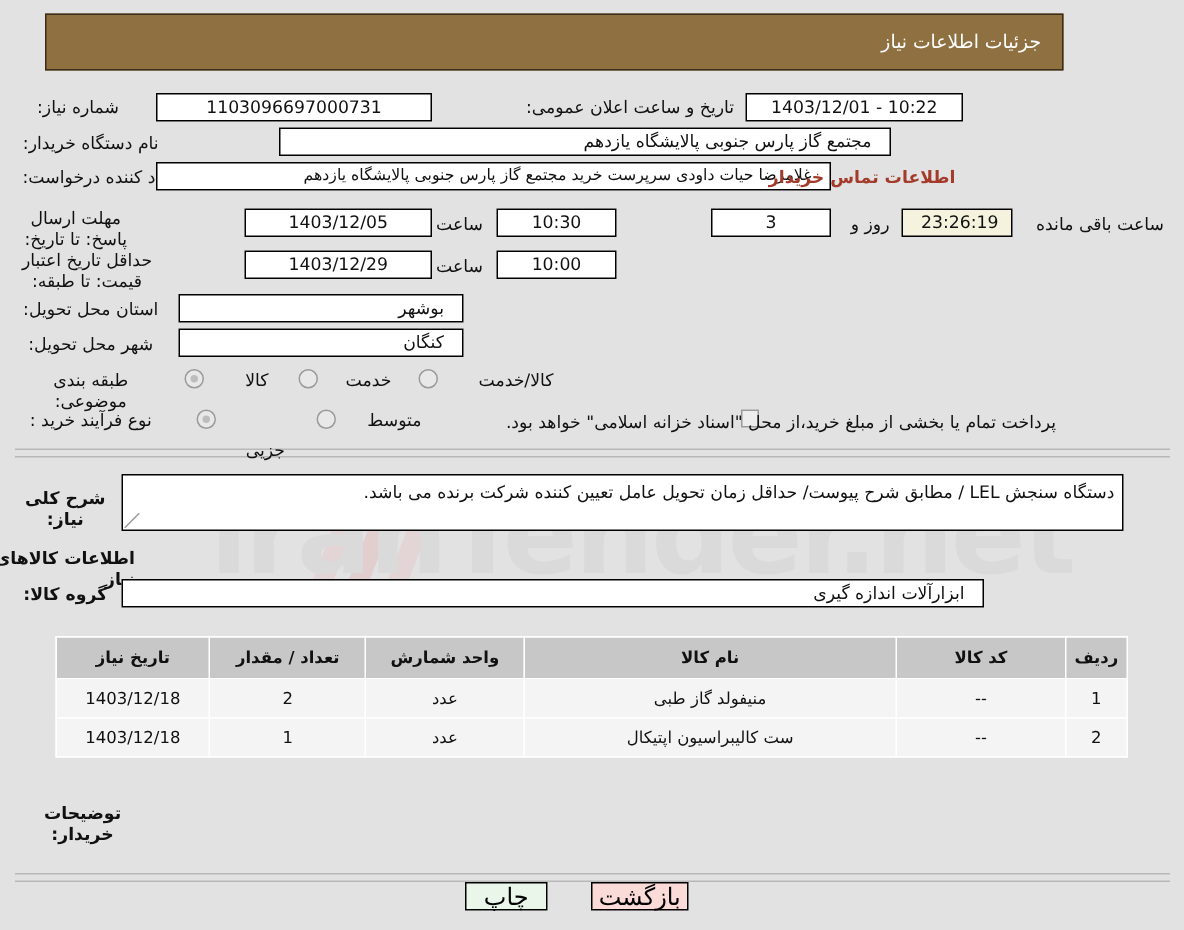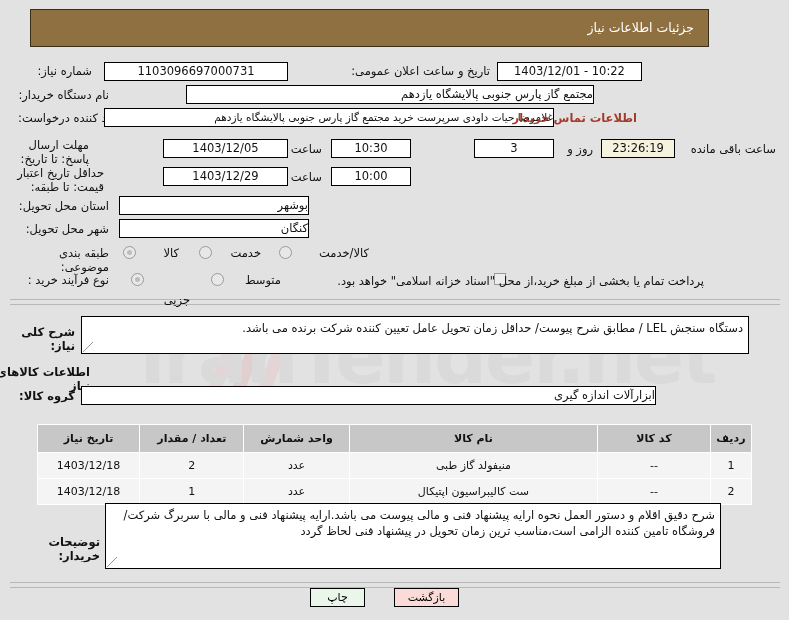--- a/index.html
+++ b/index.html
@@ -66,34 +66,34 @@
     left: 10px; width: 770px;
     height: 0; border-top: 1px solid #b8b8b8;
     z-index: 1;
   }
 
   
   .lbl {
     position: absolute;
     font-size: 11.5px;
     color: #111;
-    text-align: right;
+    text-align: center;
     line-height: 14px;
     z-index: 3;
   }
   .lbl.bold { font-weight: bold; }
   .fld {
     position: absolute;
     background: #ffffff;
     border: 1px solid #000000;
     font-size: 11.5px;
     color: #111;
     height: 19px;
     line-height: 17px;
-    padding: 0 0;
+    padding: 0 12px;
     z-index: 3;
     white-space: nowrap;
     overflow: hidden;
   }
   .fld.right  { text-align: right; }
   .fld.num { direction: ltr; text-align: center; font-family: "DejaVu Sans", sans-serif; }
   .fld.cream { background: #f5f2dd; }
   .plaintxt {
     position: absolute;
     font-size: 11.5px;
@@ -182,21 +182,21 @@
     text-align: center;
     font-size: 11px;
   }
   #goods-table td.num { direction: ltr; }
 
   
   .btn {
     position: absolute;
     height: 19px;
     border: 1px solid #000;
-    font-size: 11px;
+    font-size: 16px;
     line-height: 17px;
     text-align: center;
     z-index: 4;
     cursor: pointer;
   }
   .btn.print { background: #eaf6ea; }
   .btn.back  { background: #fadbd8; }
 </style>
 </head>
 <body>
@@ -306,26 +306,20 @@
         <td>--</td>
         <td>ست کالیبراسیون اپتیکال</td>
         <td>عدد</td>
         <td class="num">1</td>
         <td class="num">1403/12/18</td>
       </tr>
     </tbody>
   </table>
 
   <div class="lbl bold" style="right:689px; top:535px; width:90px;">توضیحات خریدار:</div>
-  <div class="tarea" style="right:68px; top:503px; width:616px; height:66px;">
-    <span>شرح دقیق اقلام و دستور العمل نحوه ارایه پیشنهاد فنی و مالی پیوست می باشد.ارایه پیشنهاد فنی و مالی با سربرگ شرکت/فروشگاه تامین کننده الزامی است،مناسب ترین زمان تحویل در پیشنهاد فنی لحاظ گردد</span>
-    <svg class="grip" viewBox="0 0 10 10">
-      <line x1="0" y1="10" x2="10" y2="0" stroke="#999" stroke-width="1"></line>
-    </svg>
-  </div>
 
   <div class="hrule" style="top:582px;"></div>
   <div class="hrule" style="top:587px;"></div>
 
   <div class="btn print" style="right:424px; top:588px; width:55px;">چاپ</div>
   <div class="btn back" style="right:330px; top:588px; width:65px;">بازگشت</div>
 
 </div>
 
 </body></html>

